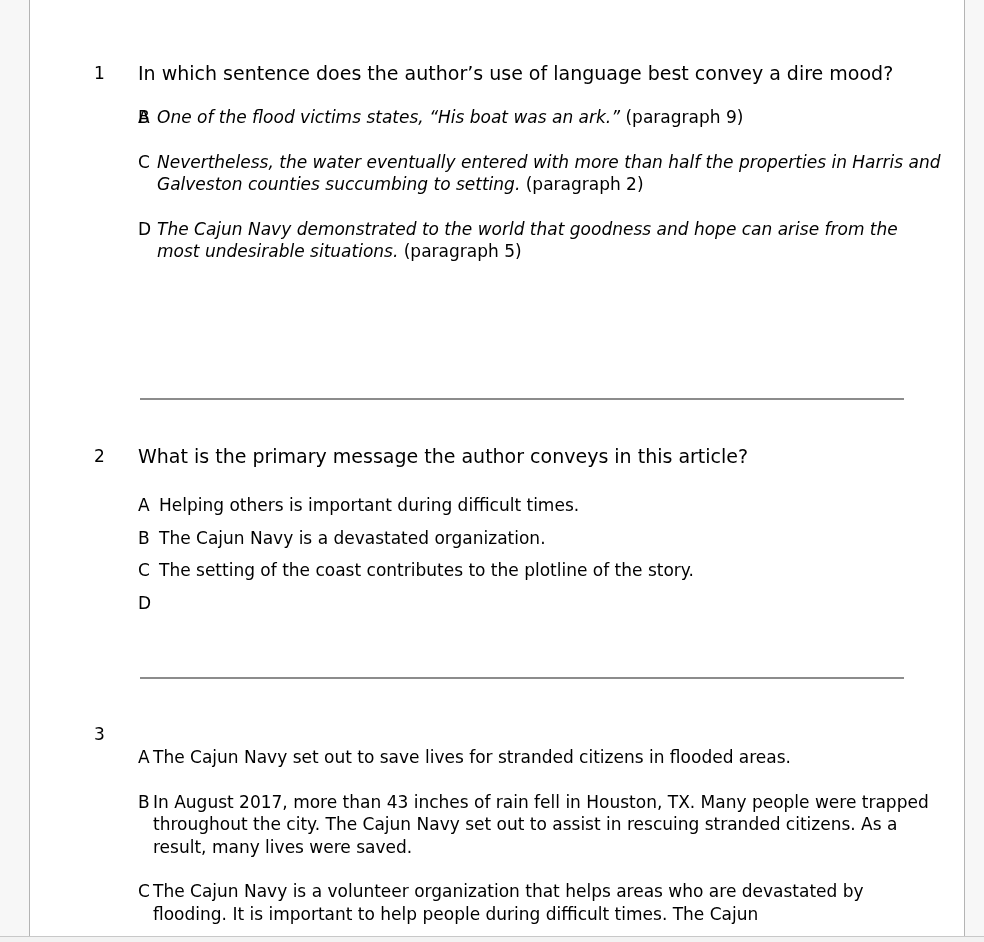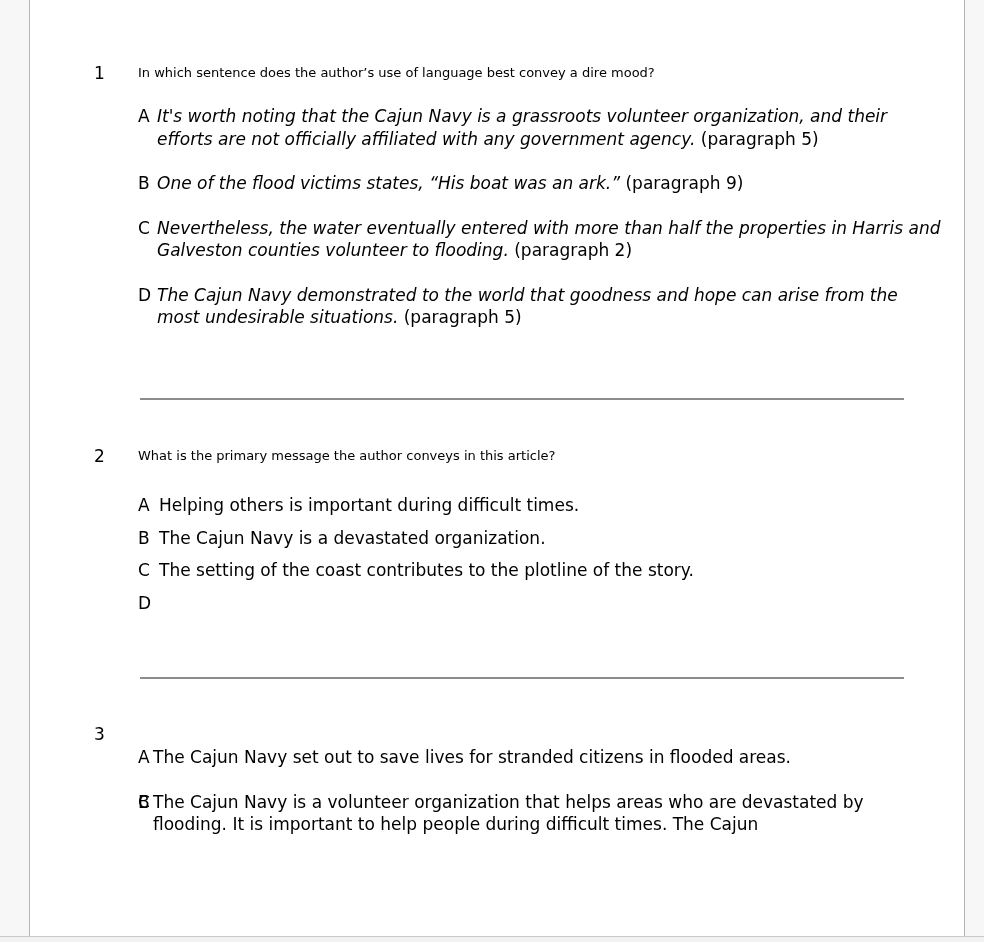--- a/index.html
+++ b/index.html
@@ -74,21 +74,21 @@
     left: 64px;                 
     top: 0;
     width: 20px;
     text-align: left;
     font-size: 17px;
     line-height: 22px;
   }
 
   .q-text {
     margin-left: 108px;         
-    font-size: 13px;
+    font-size: 19px;
     line-height: 22px;
     padding-right: 30px;
   }
 
   .choices {
     margin: 0;
     padding: 0;
     list-style: none;
   }
 
@@ -172,29 +172,28 @@
 
     <section class="question-block q1" id="q1-block">
       <div class="question-head">
         <span class="q-number">1</span>
         <span class="q-text">In which sentence does the author’s use of language best convey a dire mood?</span>
       </div>
 
       <ul class="choices">
         <li class="choice" id="q1-choice-a">
           <span class="choice-letter">A</span>
-          <span class="choice-body"><span class="it">It's worth noting that the Cajun Navy is a grassroots volunteer organization, and their efforts are not officially affiliated with any government agency.</span> <span class="ro">(paragraph 5)</span></span>
         </li>
         <li class="choice" id="q1-choice-b">
           <span class="choice-letter">B</span>
           <span class="choice-body"><span class="it">One of the flood victims states, “His boat was an ark.”</span> <span class="ro">(paragraph 9)</span></span>
         </li>
         <li class="choice" id="q1-choice-c">
           <span class="choice-letter">C</span>
-          <span class="choice-body"><span class="it">Nevertheless, the water eventually entered with more than half the properties in Harris and Galveston counties volunteer to flooding.</span> <span class="ro">(paragraph 2)</span></span>
+          <span class="choice-body"><span class="it">Nevertheless, the water eventually entered with more than half the properties in Harris and Galveston counties succumbing to setting.</span> <span class="ro">(paragraph 2)</span></span>
         </li>
         <li class="choice" id="q1-choice-d">
           <span class="choice-letter">D</span>
           <span class="choice-body"><span class="it">The Cajun Navy demonstrated to the world that goodness and hope can arise from the most undesirable situations.</span> <span class="ro">(paragraph 5)</span></span>
         </li>
       </ul>
     </section>
 
     <hr class="divider" id="divider-1">
 
@@ -230,20 +229,21 @@
         <span class="q-number">3</span>
       </div>
 
       <ul class="choices">
         <li class="choice" id="q3-choice-a">
           <span class="choice-letter">A</span>
           <span class="choice-body">The Cajun Navy set out to save lives for stranded citizens in flooded areas.</span>
         </li>
         <li class="choice" id="q3-choice-b">
           <span class="choice-letter">B</span>
+          <span class="choice-body">In August 2017, more than 43 inches of rain fell in Houston, TX.  Many people were trapped throughout the city.  The Cajun Navy set out to assist in rescuing stranded citizens.  As a result, many lives were saved.</span>
         </li>
         <li class="choice" id="q3-choice-c">
           <span class="choice-letter">C</span>
           <span class="choice-body">The Cajun Navy is a volunteer organization that helps areas who are devastated by flooding.  It is important to help people during difficult times.  The Cajun</span>
         </li>
       </ul>
     </section>
 
   </div>
 </div>

